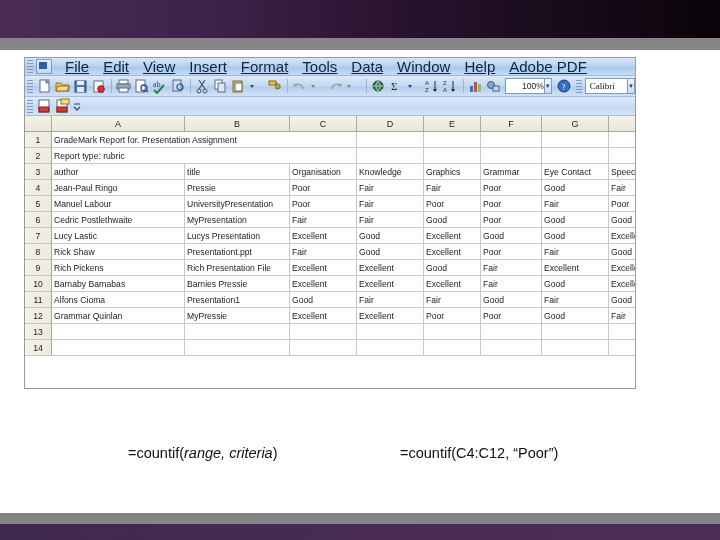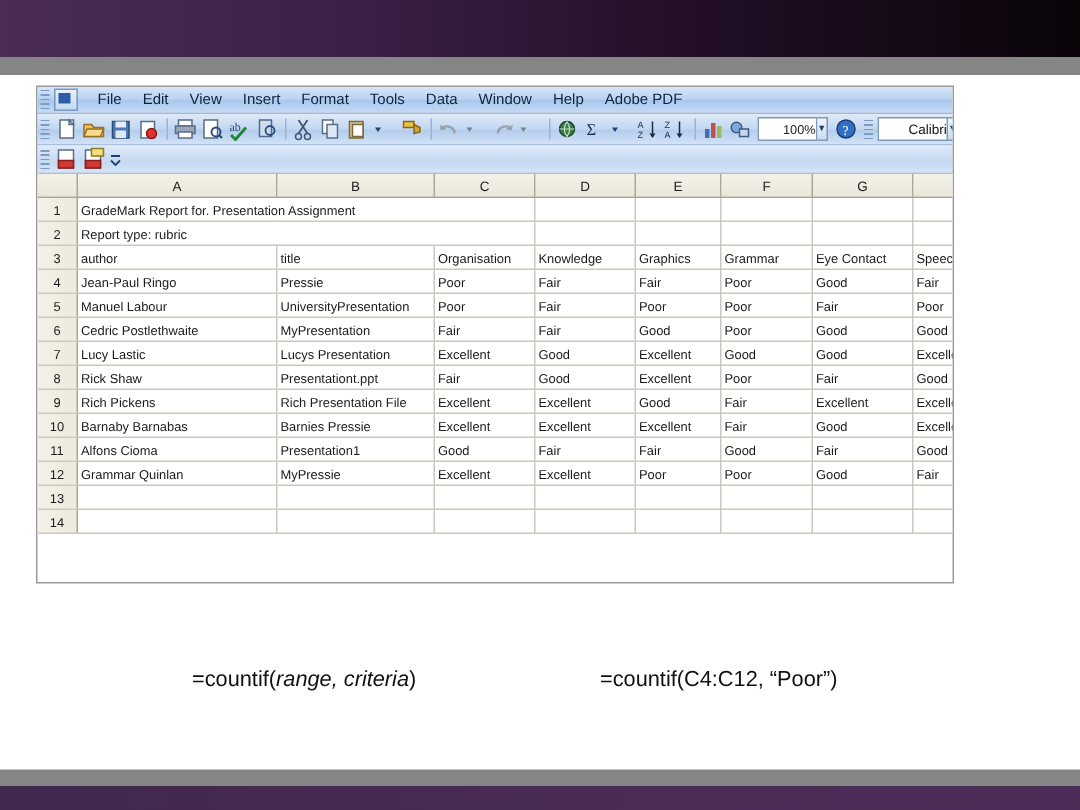--- a/index.html
+++ b/index.html
@@ -29,33 +29,33 @@
   .titlebar .title{font-size:9px;white-space:nowrap;letter-spacing:.1px;}
 
   .menubar{height:17px;background:linear-gradient(180deg,#d7e5f7 0%,#b9d2f0 48%,#a9c7ec 52%,#c3dbf5 100%);
     display:flex;align-items:center;border-bottom:1px solid #9db8d8;}
   .grip{width:6px;height:13px;margin:0 3px 0 2px;flex:0 0 auto;
     background:repeating-linear-gradient(180deg,#7d9cc4 0 1px,transparent 1px 3px);}
   .menubar .mini-xl{width:14px;height:13px;margin-right:6px;flex:0 0 auto;
     background:linear-gradient(180deg,#e8f0fb,#c6d9f0);border:1px solid #7a9ac4;position:relative;}
   .menubar .mini-xl:after{content:"";position:absolute;left:2px;top:2px;width:8px;height:7px;
     background:#2c5ea8;}
-  .menu-item{font-size:10px;color:#0b2540;padding:0 7px;white-space:nowrap;}
+  .menu-item{font-size:15px;color:#0b2540;padding:0 7px;white-space:nowrap;text-decoration:underline;}
 
   .toolbar{height:20px;background:linear-gradient(180deg,#dfeaf8 0%,#c2d7f1 50%,#b4cdec 55%,#d2e2f8 100%);
     display:flex;align-items:center;border-bottom:1px solid #a6bfdd;}
   .tbtn{width:17px;height:16px;margin-right:1px;flex:0 0 auto;border-radius:2px;position:relative;}
   .sep{width:1px;height:14px;background:#9bb4d4;margin:0 3px;flex:0 0 auto;}
   .zoombox{width:40px;height:14px;background:#fff;border:1px solid #7f9db9;font-size:8.5px;
     display:flex;align-items:center;padding-left:16px;color:#222;margin-left:2px;}
   .zoomarrow{width:11px;height:14px;background:linear-gradient(180deg,#eef4fc,#cbdcf2);
     border:1px solid #7f9db9;border-left:none;display:flex;align-items:center;justify-content:center;
     font-size:6px;color:#24406a;}
   .fontbox{width:110px;height:14px;background:#fff;border:1px solid #7f9db9;font-size:9px;
-    display:flex;align-items:center;padding-left:20px;color:#111;}
+    display:flex;align-items:center;padding-left:4px;color:#111;font-family:Liberation Serif, serif;}
   .fontarrow{width:11px;height:14px;background:linear-gradient(180deg,#eef4fc,#cbdcf2);
     border:1px solid #7f9db9;border-left:none;display:flex;align-items:center;justify-content:center;
     font-size:6px;color:#24406a;}
 
   .toolbar2{height:18px;background:linear-gradient(180deg,#dfeaf8 0%,#c5d9f2 60%,#d4e3f8 100%);
     display:flex;align-items:center;border-bottom:1px solid #a6bfdd;}
 
   .formulabar{height:14px;background:#fff;display:flex;align-items:center;
     border-bottom:1px solid #c8c8c8;}
   .namebox{width:72px;height:13px;border-right:1px solid #b8b8b8;display:flex;align-items:center;

